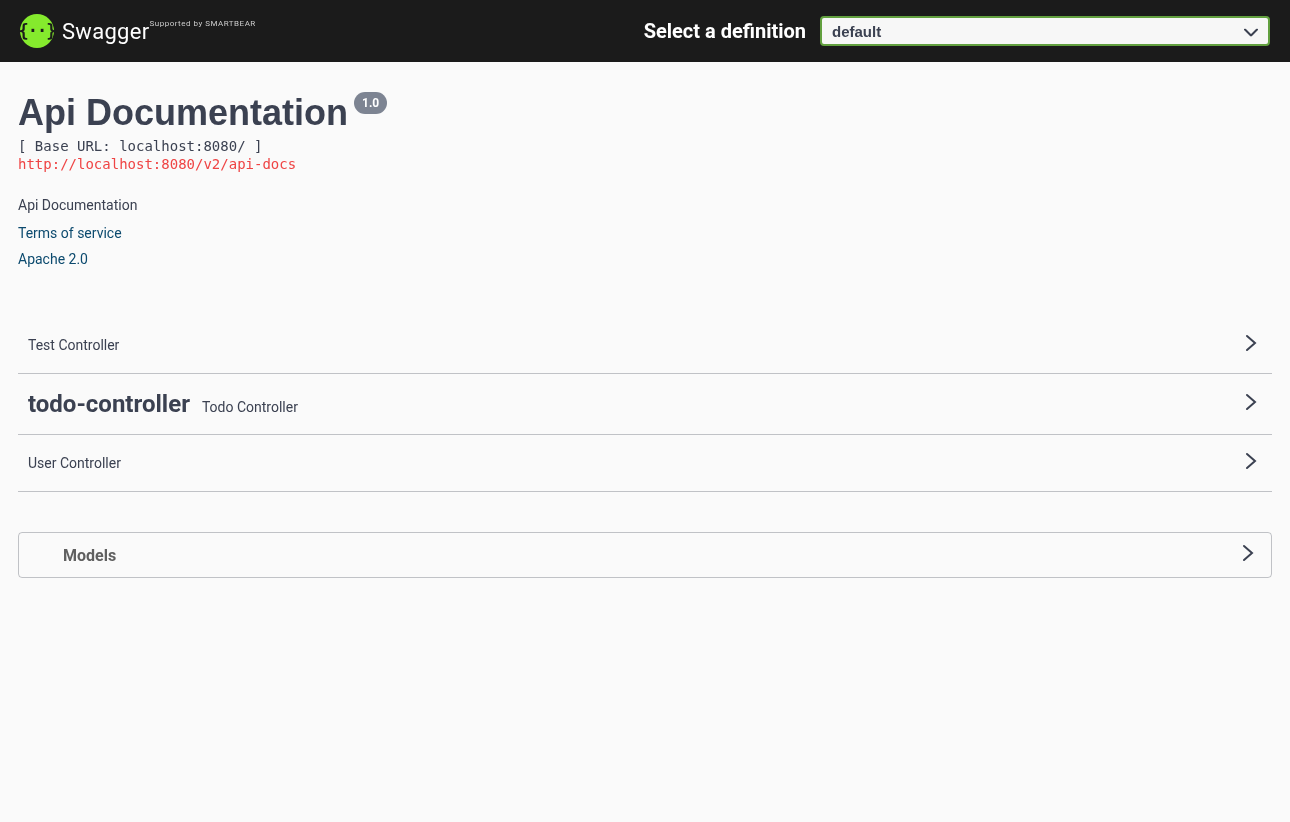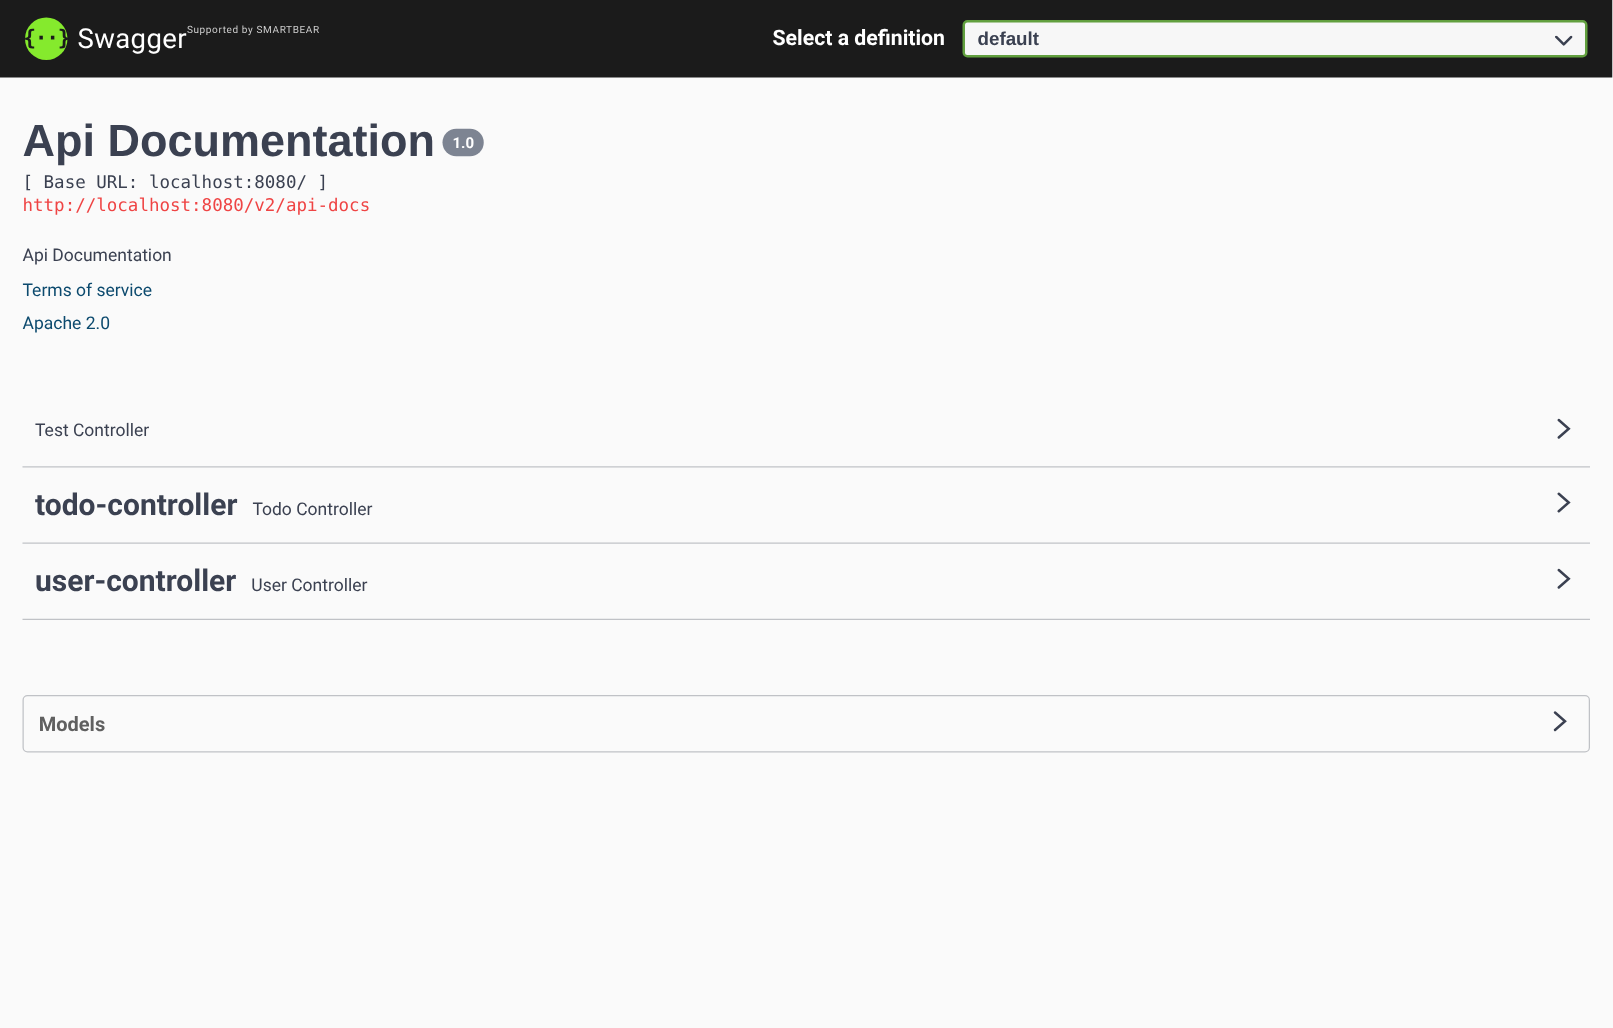--- a/index.html
+++ b/index.html
@@ -59,24 +59,24 @@
       letter-spacing: 0.5px;
     }
     .definition-selector {
       display: flex;
       align-items: center;
       gap: 14px;
     }
     .definition-label {
       color: #fff;
       font-weight: bold;
-      font-size: 17px;
+      font-size: 20px;
     }
     .definition-select {
-      width: 500px;
+      width: 450px;
       height: 30px;
       border: 2px solid #62a03f;
       border-radius: 4px;
       background: #f7f7f7;
       padding: 2px 30px 2px 10px;
       font-size: 15px;
       font-weight: bold;
       color: #3b4151;
       appearance: none;
       position: relative;
@@ -109,21 +109,21 @@
       font-family: -apple-system, BlinkMacSystemFont, "Segoe UI", sans-serif;
     }
     .version-badge {
       background: #7d8492;
       color: #fff;
       font-size: 12px;
       font-weight: bold;
       border-radius: 57px;
       padding: 4px 8px;
       margin-left: 6px;
-      margin-top: 11px;
+      margin-top: 0;
     }
     .base-url {
       font-family: monospace;
       font-size: 14px;
       color: #3b4151;
       font-weight: 300;
       margin-top: 4px;
     }
     .docs-link {
       color: #ef4444;
@@ -170,23 +170,24 @@
       color: #3b4151;
     }
     .tag-desc {
       font-size: 14px;
       color: #3b4151;
     }
     .chevron-right {
       margin-right: 4px;
     }
     .models-section {
-      margin-top: 60px;
+      margin-top: 40px;
       border: 1px solid rgba(59,65,81,0.3);
       border-radius: 4px;
+      padding-left: 32px;
     }
     .models-header {
       display: flex;
       align-items: center;
       justify-content: space-between;
       padding: 10px 12px;
       cursor: pointer;
     }
     .models-title {
       font-size: 16px;
@@ -263,21 +264,20 @@
         <span class="tag-desc">Todo Controller</span>
       </div>
       <span class="chevron-right">
         <svg width="14" height="20" viewBox="0 0 14 20">
             <path d="M3 3 L11 10 L3 17" stroke="#3b4151" stroke-width="2" fill="none" stroke-linecap="round"></path>
           </svg>
       </span>
     </div>
     <div class="tag-row">
       <div class="tag-left">
-        <span class="tag-name">user-controller</span>
         <span class="tag-desc">User Controller</span>
       </div>
       <span class="chevron-right">
         <svg width="14" height="20" viewBox="0 0 14 20">
             <path d="M3 3 L11 10 L3 17" stroke="#3b4151" stroke-width="2" fill="none" stroke-linecap="round"></path>
           </svg>
       </span>
     </div>
   </div>
 

